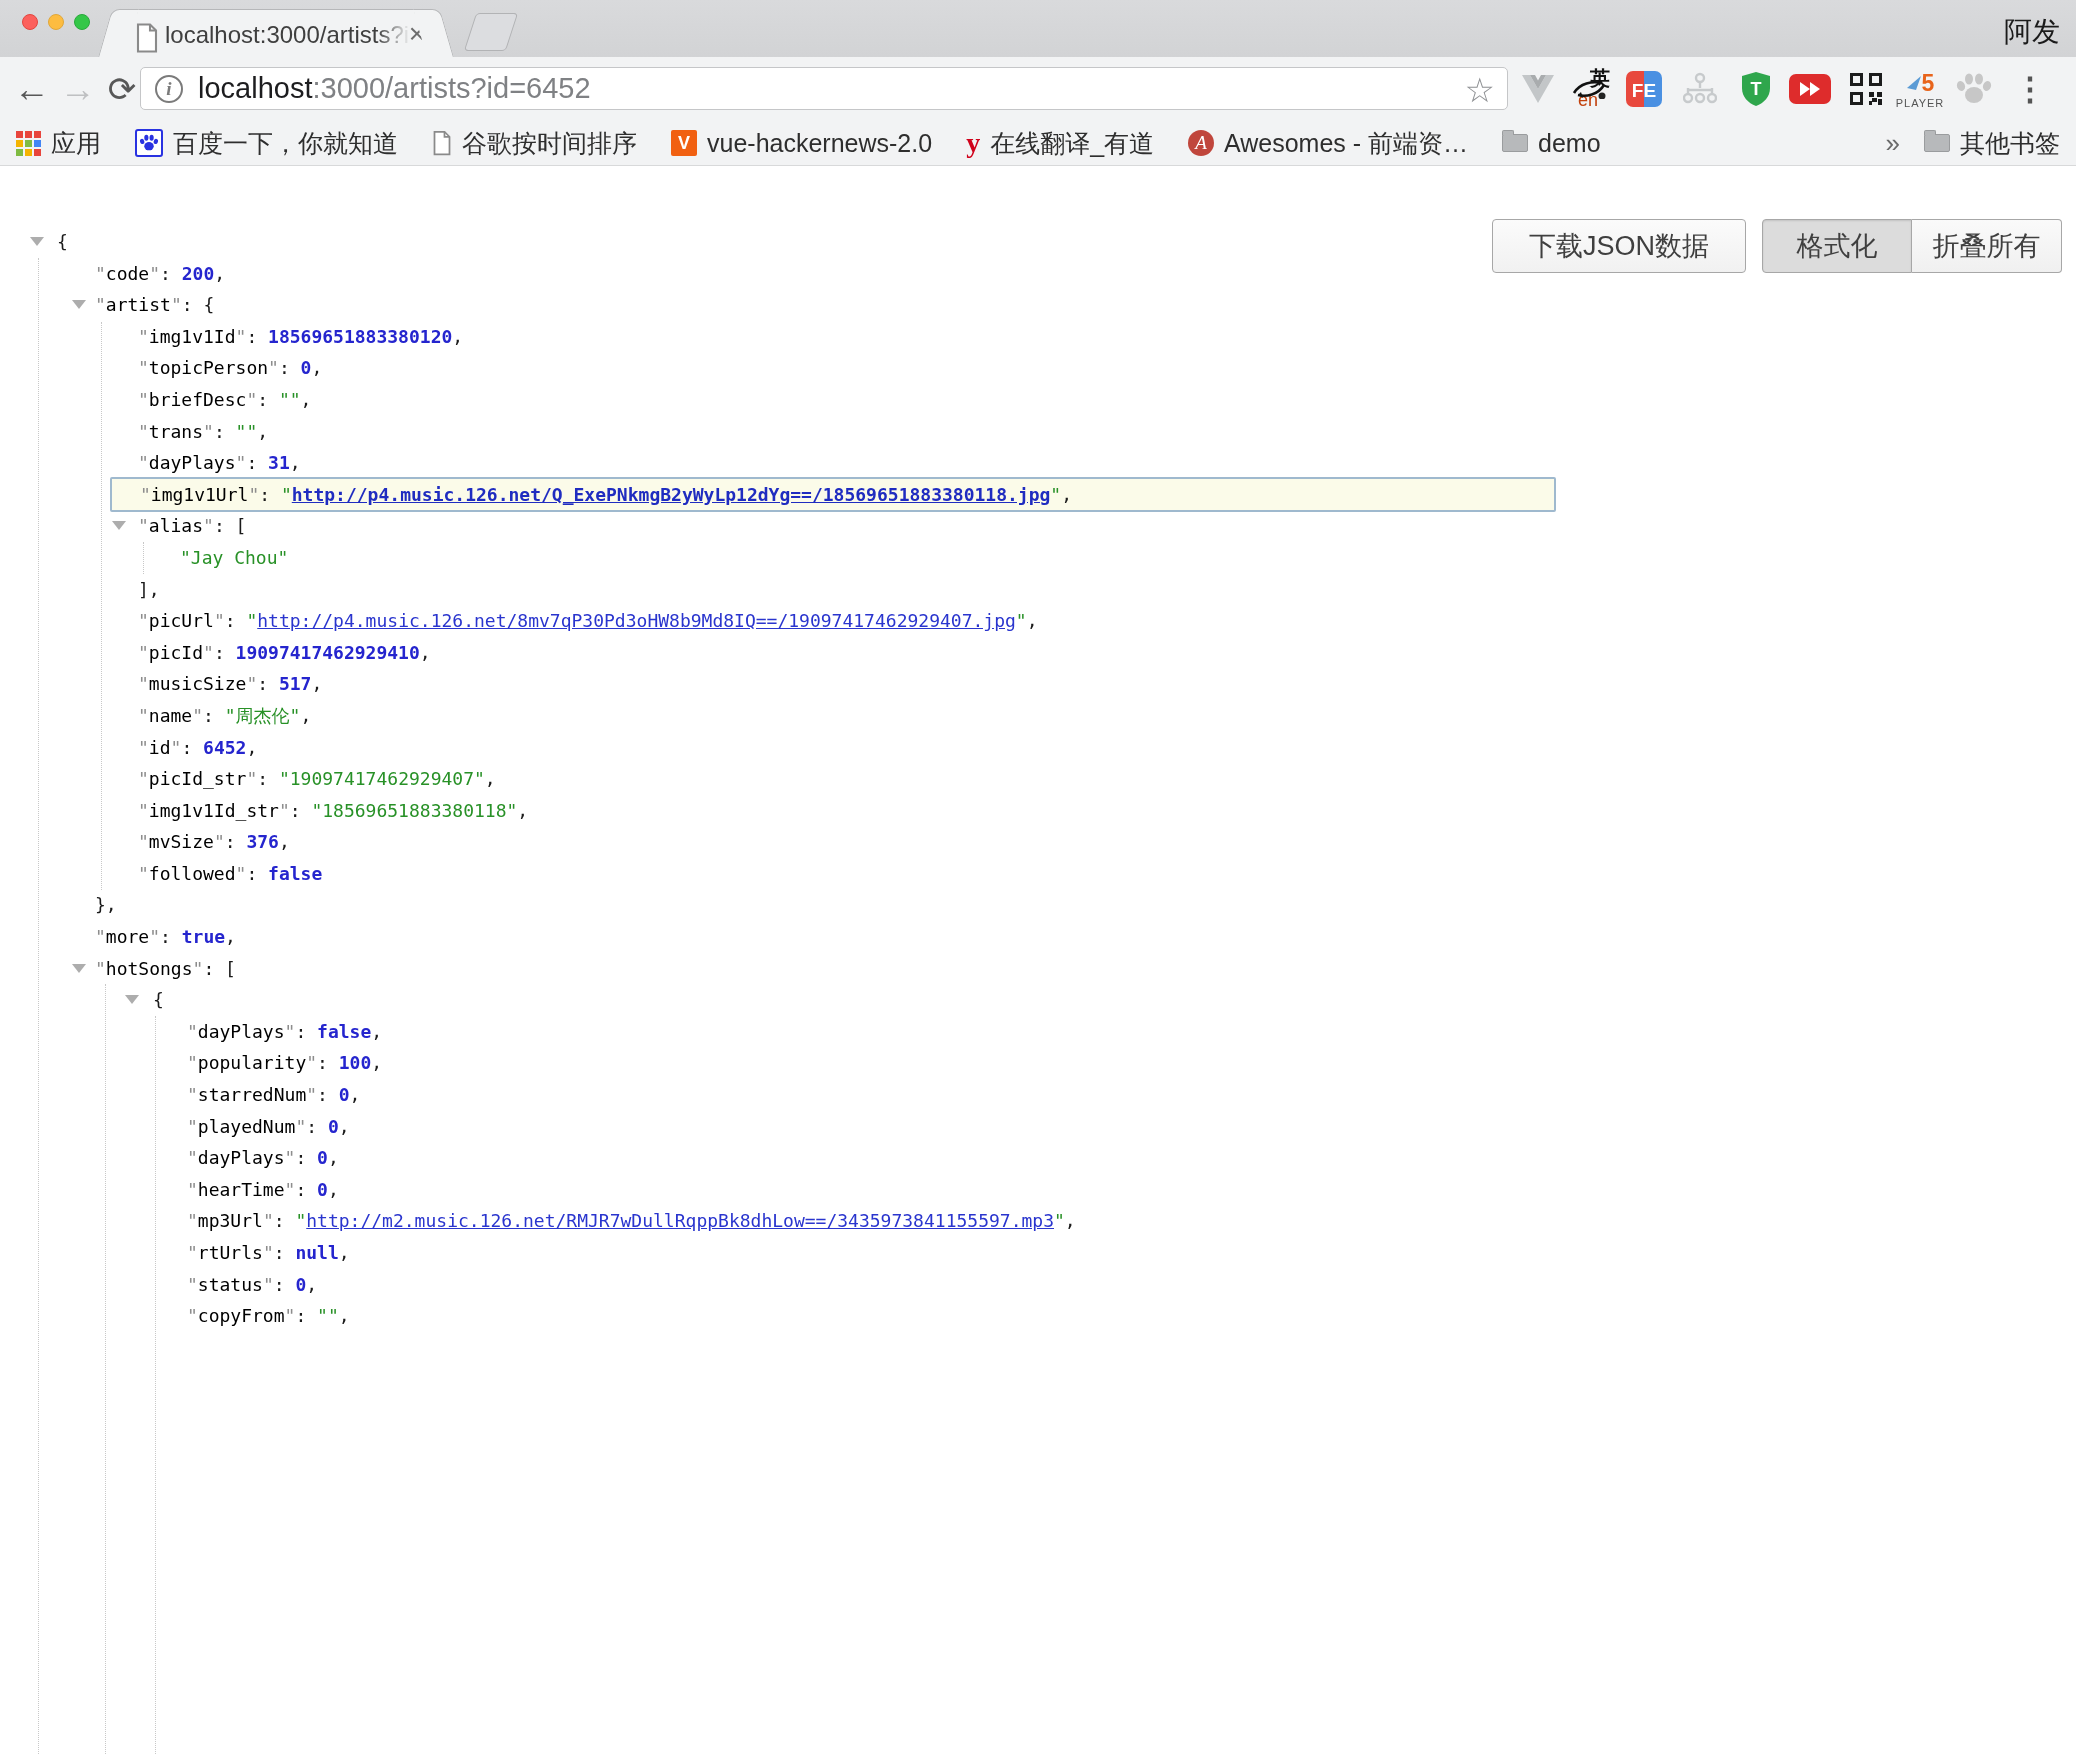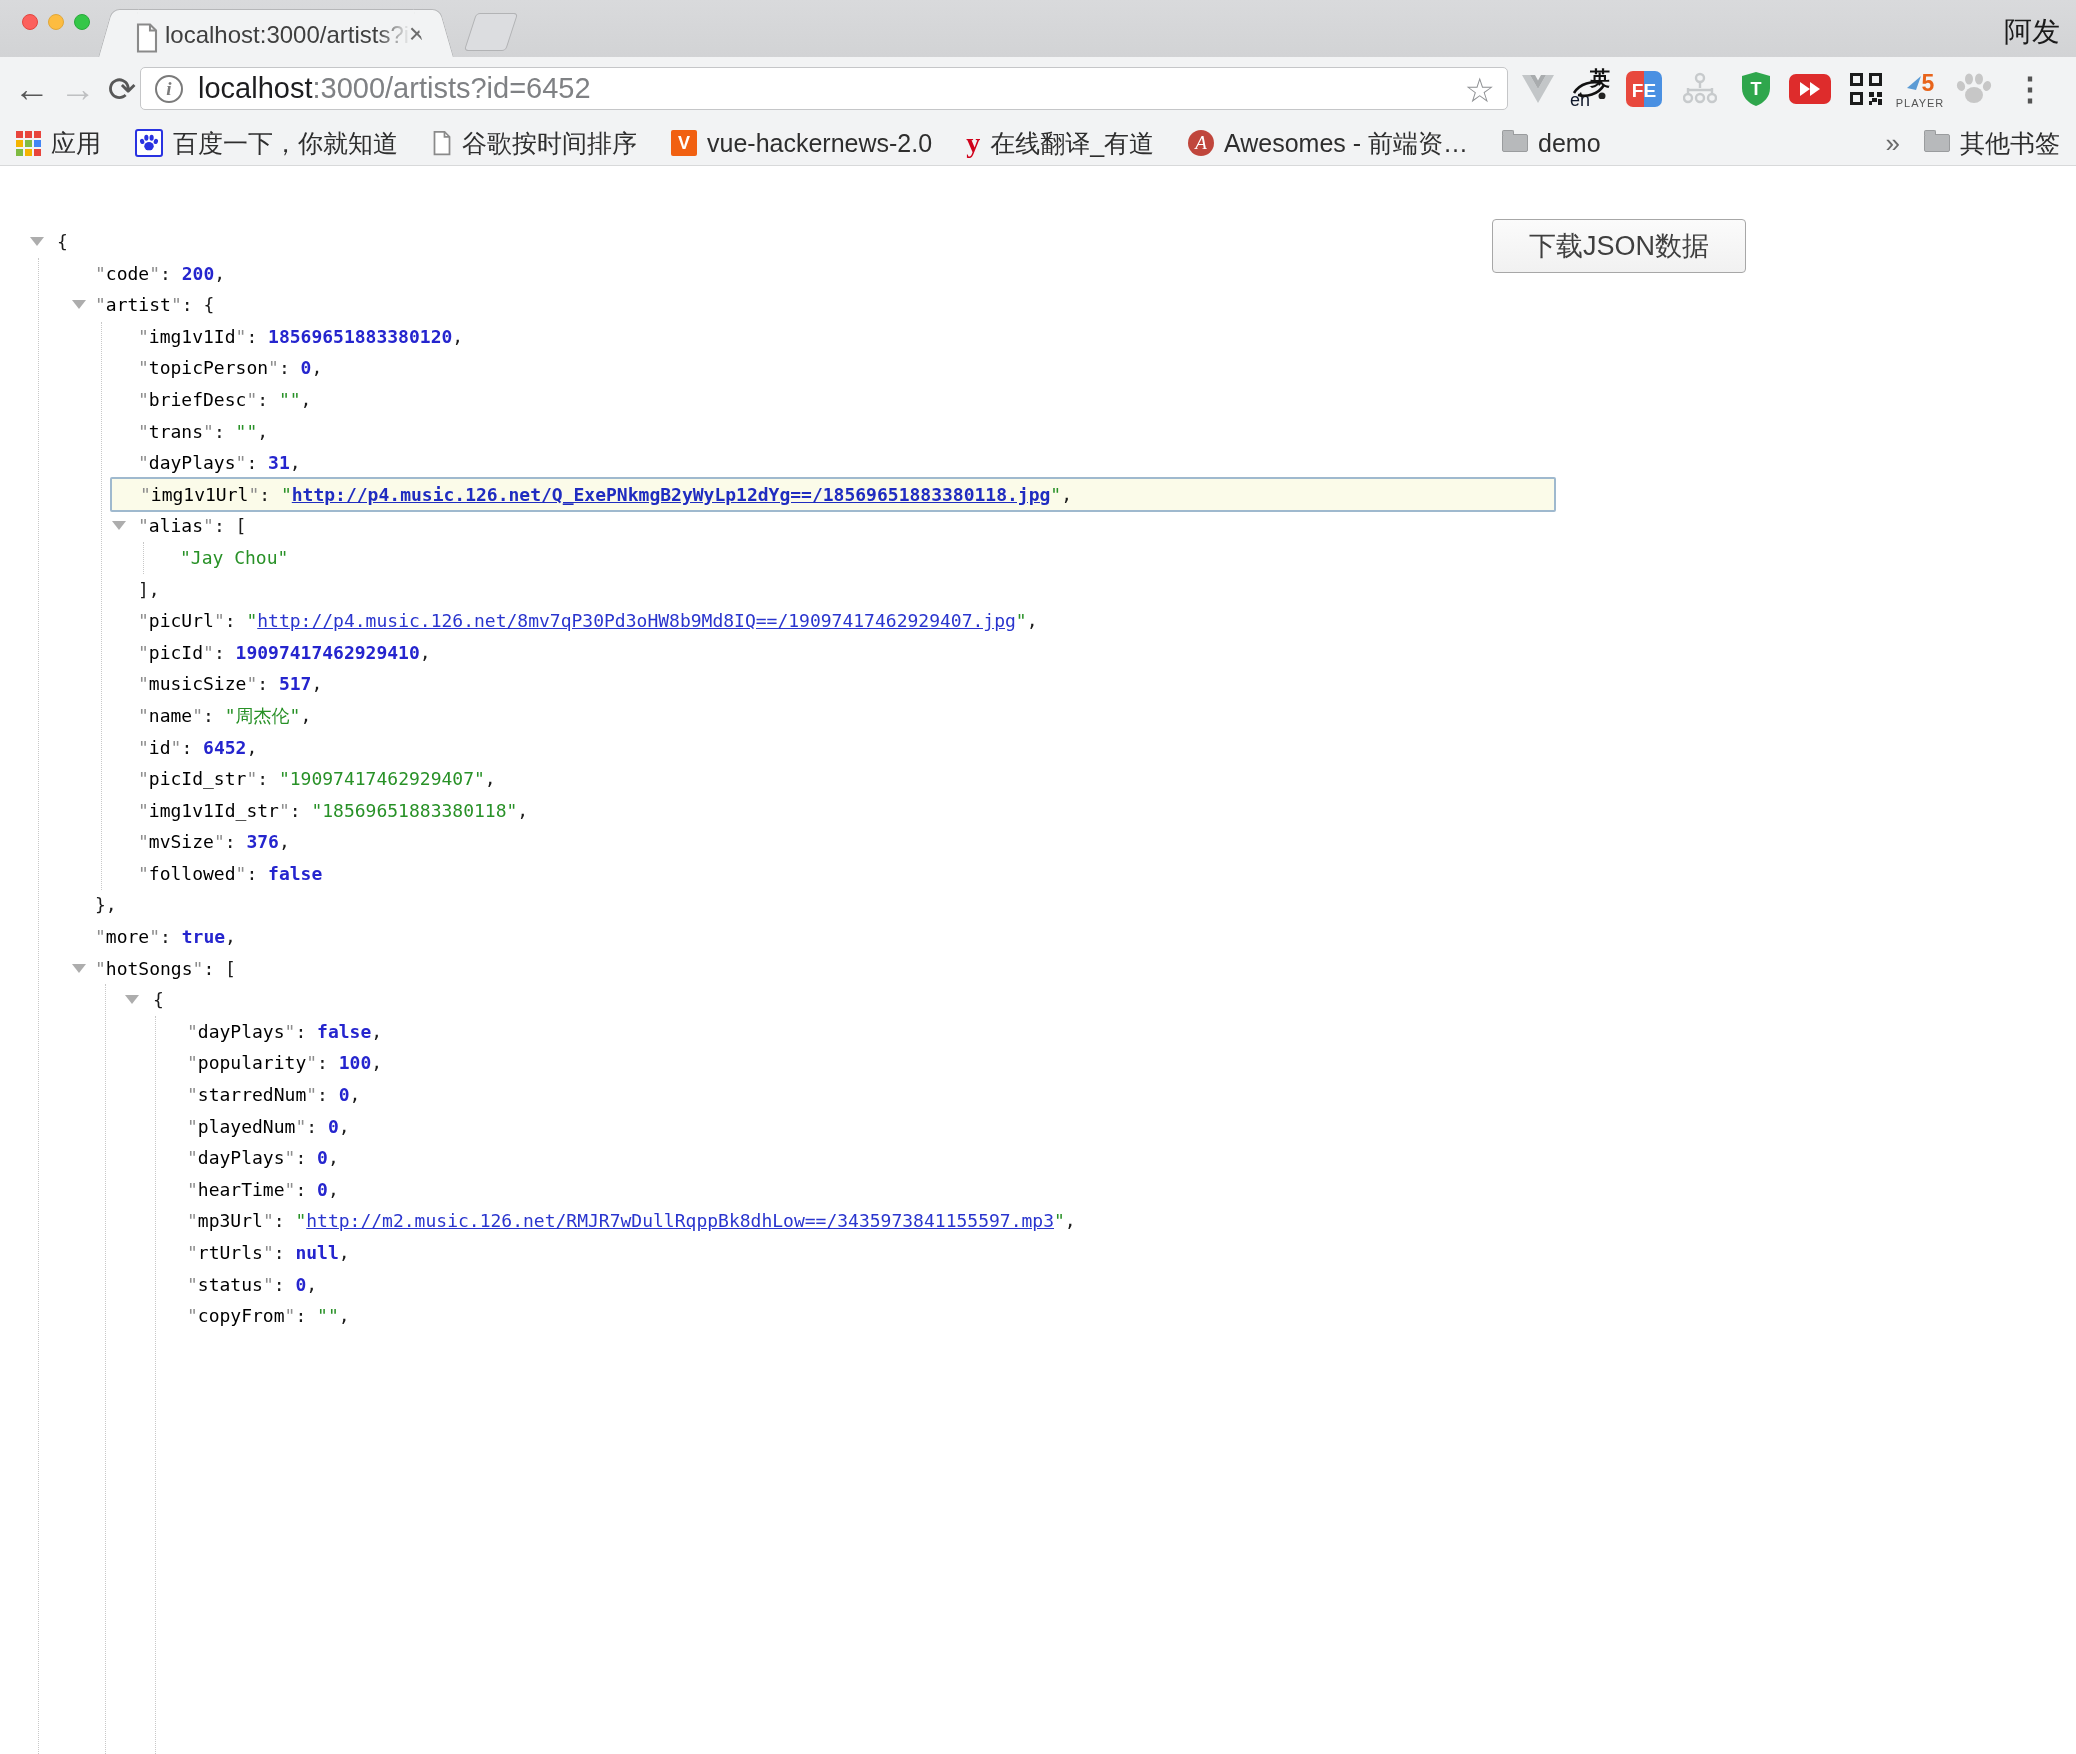--- a/index.html
+++ b/index.html
@@ -138,21 +138,21 @@
 
     <span class="ext" style="left:1514px;">
       <svg width="34" height="30" viewBox="0 0 34 30">
           <path d="M1 1h8l8 14L25 1h8L17 29z" fill="#c3c6c8"></path>
           <path d="M9 1h5l3 5.5L20 1h5l-8 14z" fill="#a9acae"></path>
         </svg>
     </span>
     <span class="ext" style="left:1566px;">
       <span style="position:relative;width:40px;height:40px;display:block;">
         <span style="position:absolute;right:0;top:-4px;font-size:20px;color:#111;font-weight:bold;">英</span>
-        <span style="position:absolute;left:0;bottom:-2px;font-size:18px;color:#0f172a;">en</span>
+        <span style="position:absolute;left:8px;bottom:-2px;font-size:18px;color:#c2410c;">en</span>
         <svg style="position:absolute;left:2px;top:8px;" width="34" height="22" viewBox="0 0 34 22">
             <path d="M2 16 C8 6, 20 4, 30 6" fill="none" stroke="#111" stroke-width="2.6"></path>
             <path d="M30 6l-5-3 2 6z" fill="#111"></path>
             <path d="M32 8 C26 18, 14 20, 6 18" fill="none" stroke="#111" stroke-width="2.6"></path>
             <path d="M6 18l5 3-2-6z" fill="#111"></path>
             <circle cx="30" cy="19" r="3.5" fill="#222"></circle>
           </svg>
       </span>
     </span>
     <span class="ext" style="left:1620px;">
@@ -266,20 +266,24 @@
     <span class="spacer"></span>
     <span class="chevrons">»</span>
     <span class="bm" style="margin-right:0;">
       <span class="folder"></span>
       <span class="bm-label">其他书签</span>
     </span>
   </div>
 
   <div class="content">
     <div class="btn" id="btn-download">下载JSON数据</div>
+    <div class="seg" id="seg-group">
+      <div class="btn-seg active">格式化</div>
+      <div class="btn-seg idle">折叠所有</div>
+    </div>
     <div id="json">
         <div class="guide" style="left: 38px; top: 32px; height: 1496px;"></div>
         <div class="guide" style="left: 101px; top: 96px; height: 568px;"></div>
         <div class="guide" style="left: 143px; top: 316px; height: 32px;"></div>
         <div class="guide" style="left: 105px; top: 758px; height: 770px;"></div>
         <div class="guide" style="left: 155px; top: 790px; height: 738px;"></div>
         <div class="line" style="padding-left: 57px;"><span class="tri" style="left:30px"></span><span class="p">{</span></div>
         <div class="line" style="padding-left: 95px;"><span class="q">"</span><span class="k">code</span><span class="q">"</span><span class="p">: </span><span class="v">200</span><span class="p">,</span></div>
         <div class="line" style="padding-left: 95px;"><span class="tri" style="left:72px"></span><span class="q">"</span><span class="k">artist</span><span class="q">"</span><span class="p">: {</span></div>
         <div class="line" style="padding-left: 138px;"><span class="q">"</span><span class="k">img1v1Id</span><span class="q">"</span><span class="p">: </span><span class="v">18569651883380120</span><span class="p">,</span></div>

